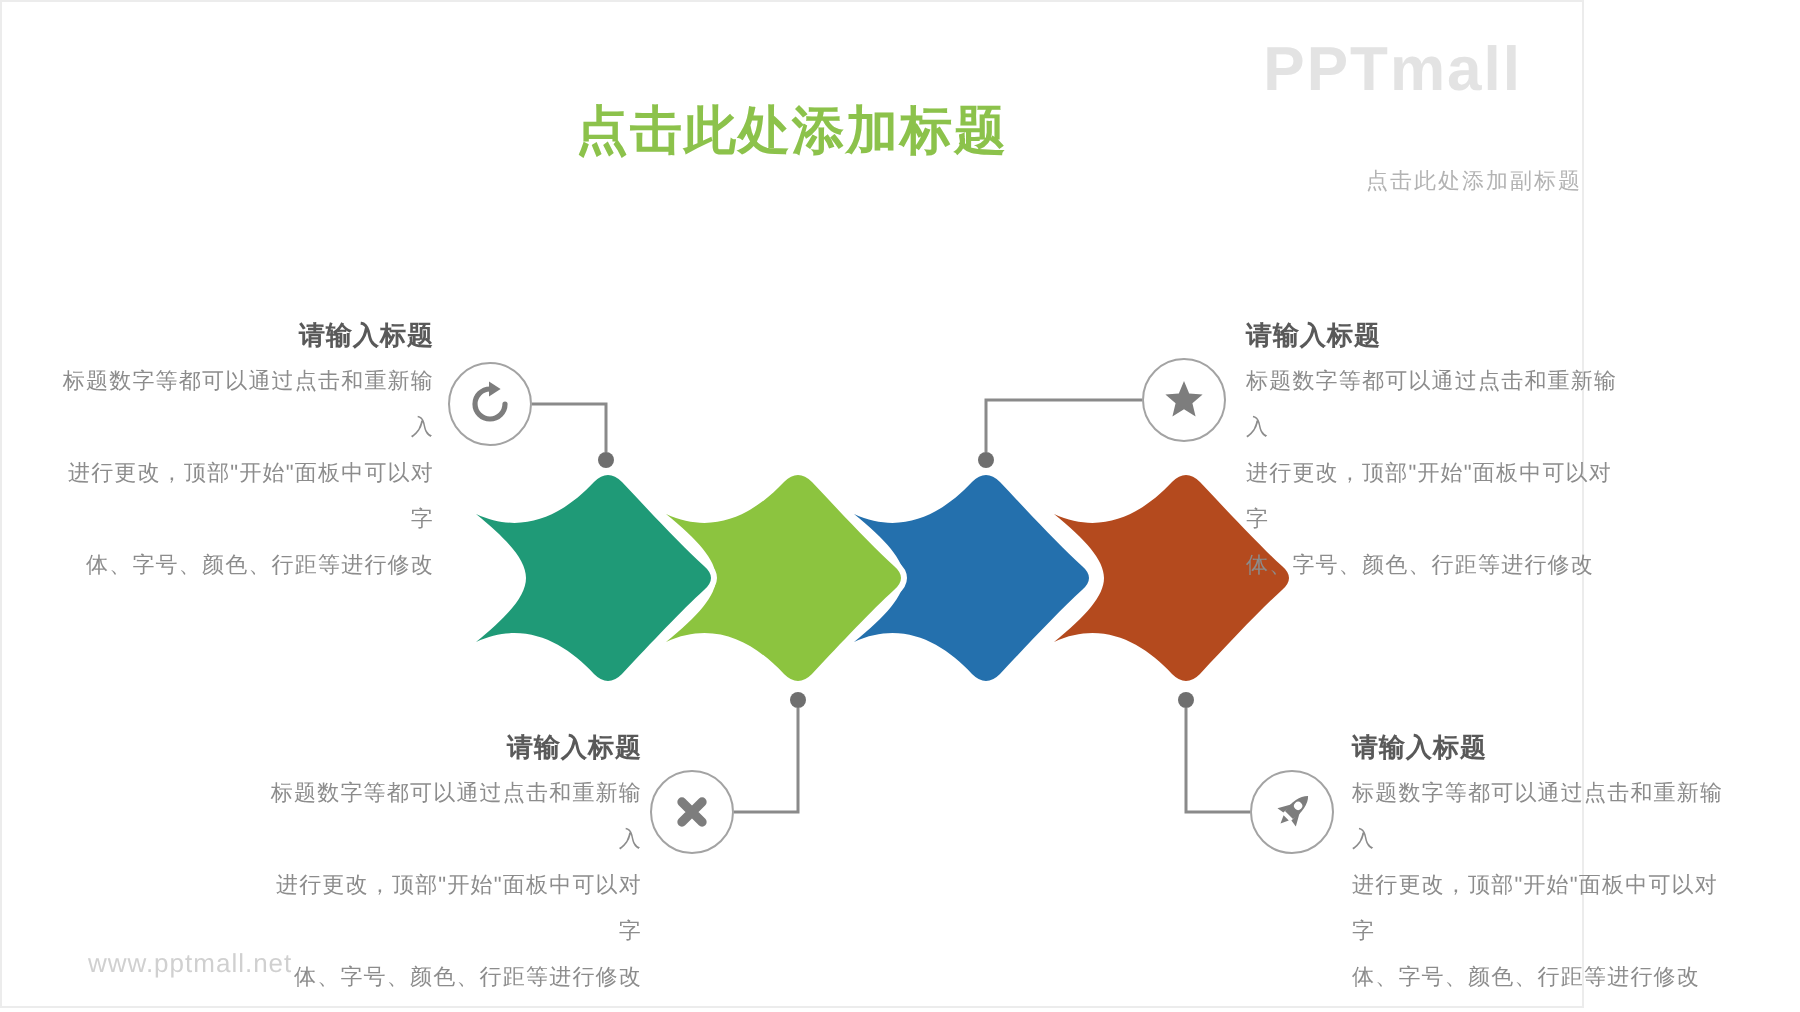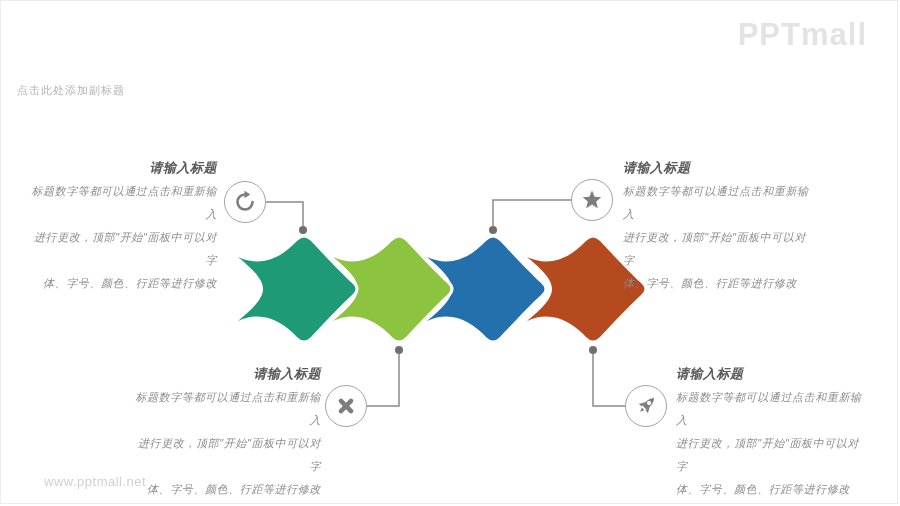--- a/index.html
+++ b/index.html
@@ -4,56 +4,56 @@
 <style>
   html,body{margin:0;padding:0;}
   body{
     width:900px;height:506px;
     font-family:"Liberation Sans","DejaVu Sans",sans-serif;
     background:#fff;
     overflow:hidden;
   }
   .slide{
     position:relative;
-    width:898px;height:504px;
+    width:792px;height:504px;
     border:1px solid #ececec;
     background:#ffffff;
     box-sizing:border-box;
   }
   .logo{
     position:absolute;top:16px;right:30px;
     font-size:31px;font-weight:bold;letter-spacing:1px;
     color:#e3e3e3;
   }
   .slide-title{
     position:absolute;top:47px;left:0;width:100%;
     text-align:center;
     font-size:26px;font-weight:bold;color:#8cc24b;
     letter-spacing:1px;
   }
   .slide-subtitle{
-    position:absolute;top:82px;left:16px;width:100%;
-    text-align:left;
+    position:absolute;top:82px;left:0;width:100%;
+    text-align:right;
     font-size:11px;color:#b3b3b3;
     letter-spacing:1px;
   }
   .diagram-svg{
     position:absolute;top:0;left:0;width:900px;height:506px;
   }
   .icon-circle{
     position:absolute;width:42px;height:42px;
     border:1.5px solid #a3a3a3;border-radius:50%;
     background:#fff;box-sizing:border-box;
     display:flex;align-items:center;justify-content:center;
   }
   .circle-refresh{left:223px;top:180px;}
   .circle-star{left:570px;top:178px;}
   .circle-close{left:324px;top:384px;}
   .circle-rocket{left:624px;top:384px;}
-  .text-block{position:absolute;font-style:italic;}
+  .text-block{position:absolute;}
   .block-top-left{left:28px;top:157px;width:188px;text-align:right;}
   .block-top-right{left:622px;top:157px;width:192px;text-align:left;}
   .block-bottom-left{left:130px;top:363px;width:190px;text-align:right;}
   .block-bottom-right{left:675px;top:363px;width:192px;text-align:left;}
   .block-title{
     font-size:13px;font-weight:bold;color:#595959;
     line-height:19px;margin-bottom:3px;letter-spacing:0.5px;
   }
   .block-line{
     font-size:11px;color:#8c8c8c;
@@ -64,20 +64,21 @@
     font-size:13px;color:#d0d0d0;letter-spacing:0.5px;
   }
 </style>
 </head>
 <body>
 
 <div class="slide">
 
   <div class="logo">PPTmall</div>
 
+  <div class="slide-title">点击此处添加标题</div>
   <div class="slide-subtitle">点击此处添加副标题</div>
 
   <svg class="diagram-svg" viewBox="0 0 900 506">
     <defs>
       <path id="arrowShape" d="M 0,21
         C 24,32 44,21 59,5  Q 66,-2 73,5
         C 88,21 103,37 114,47 Q 121,53 114,59
         C 103,69 88,85 73,101 Q 66,108 59,101
         C 44,85 24,74 0,85
         C 16,72 25,62 25,53

